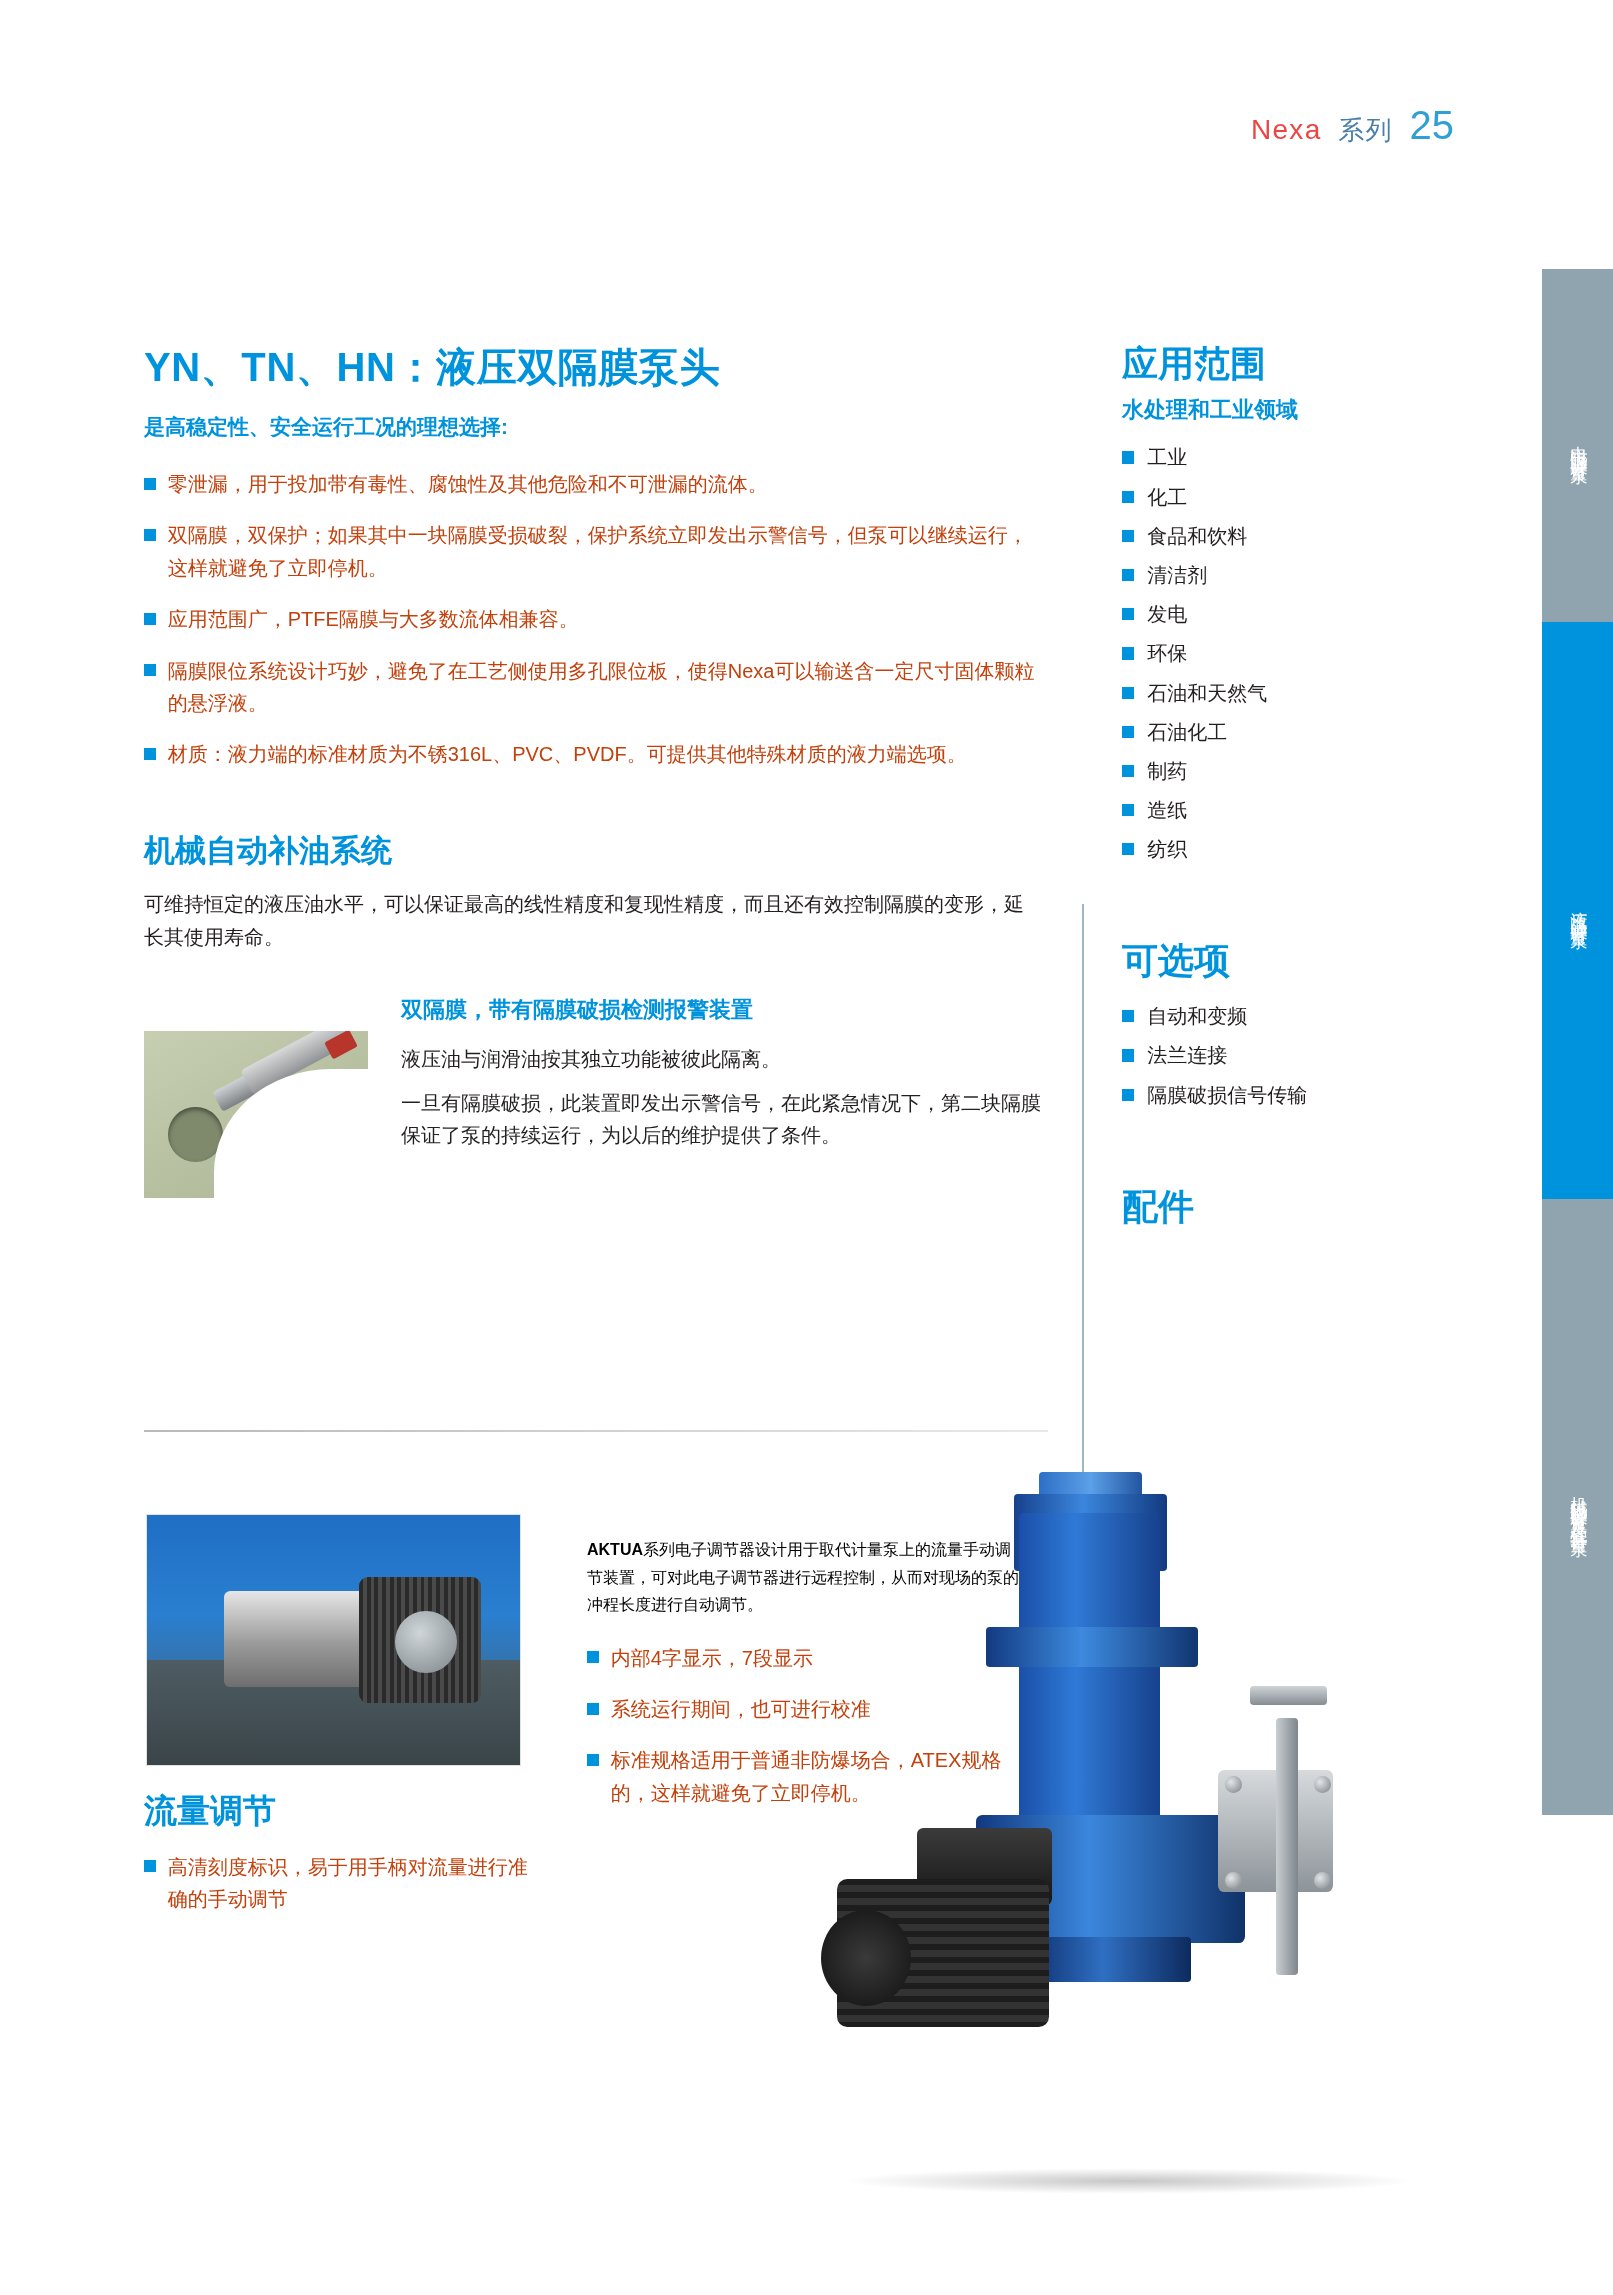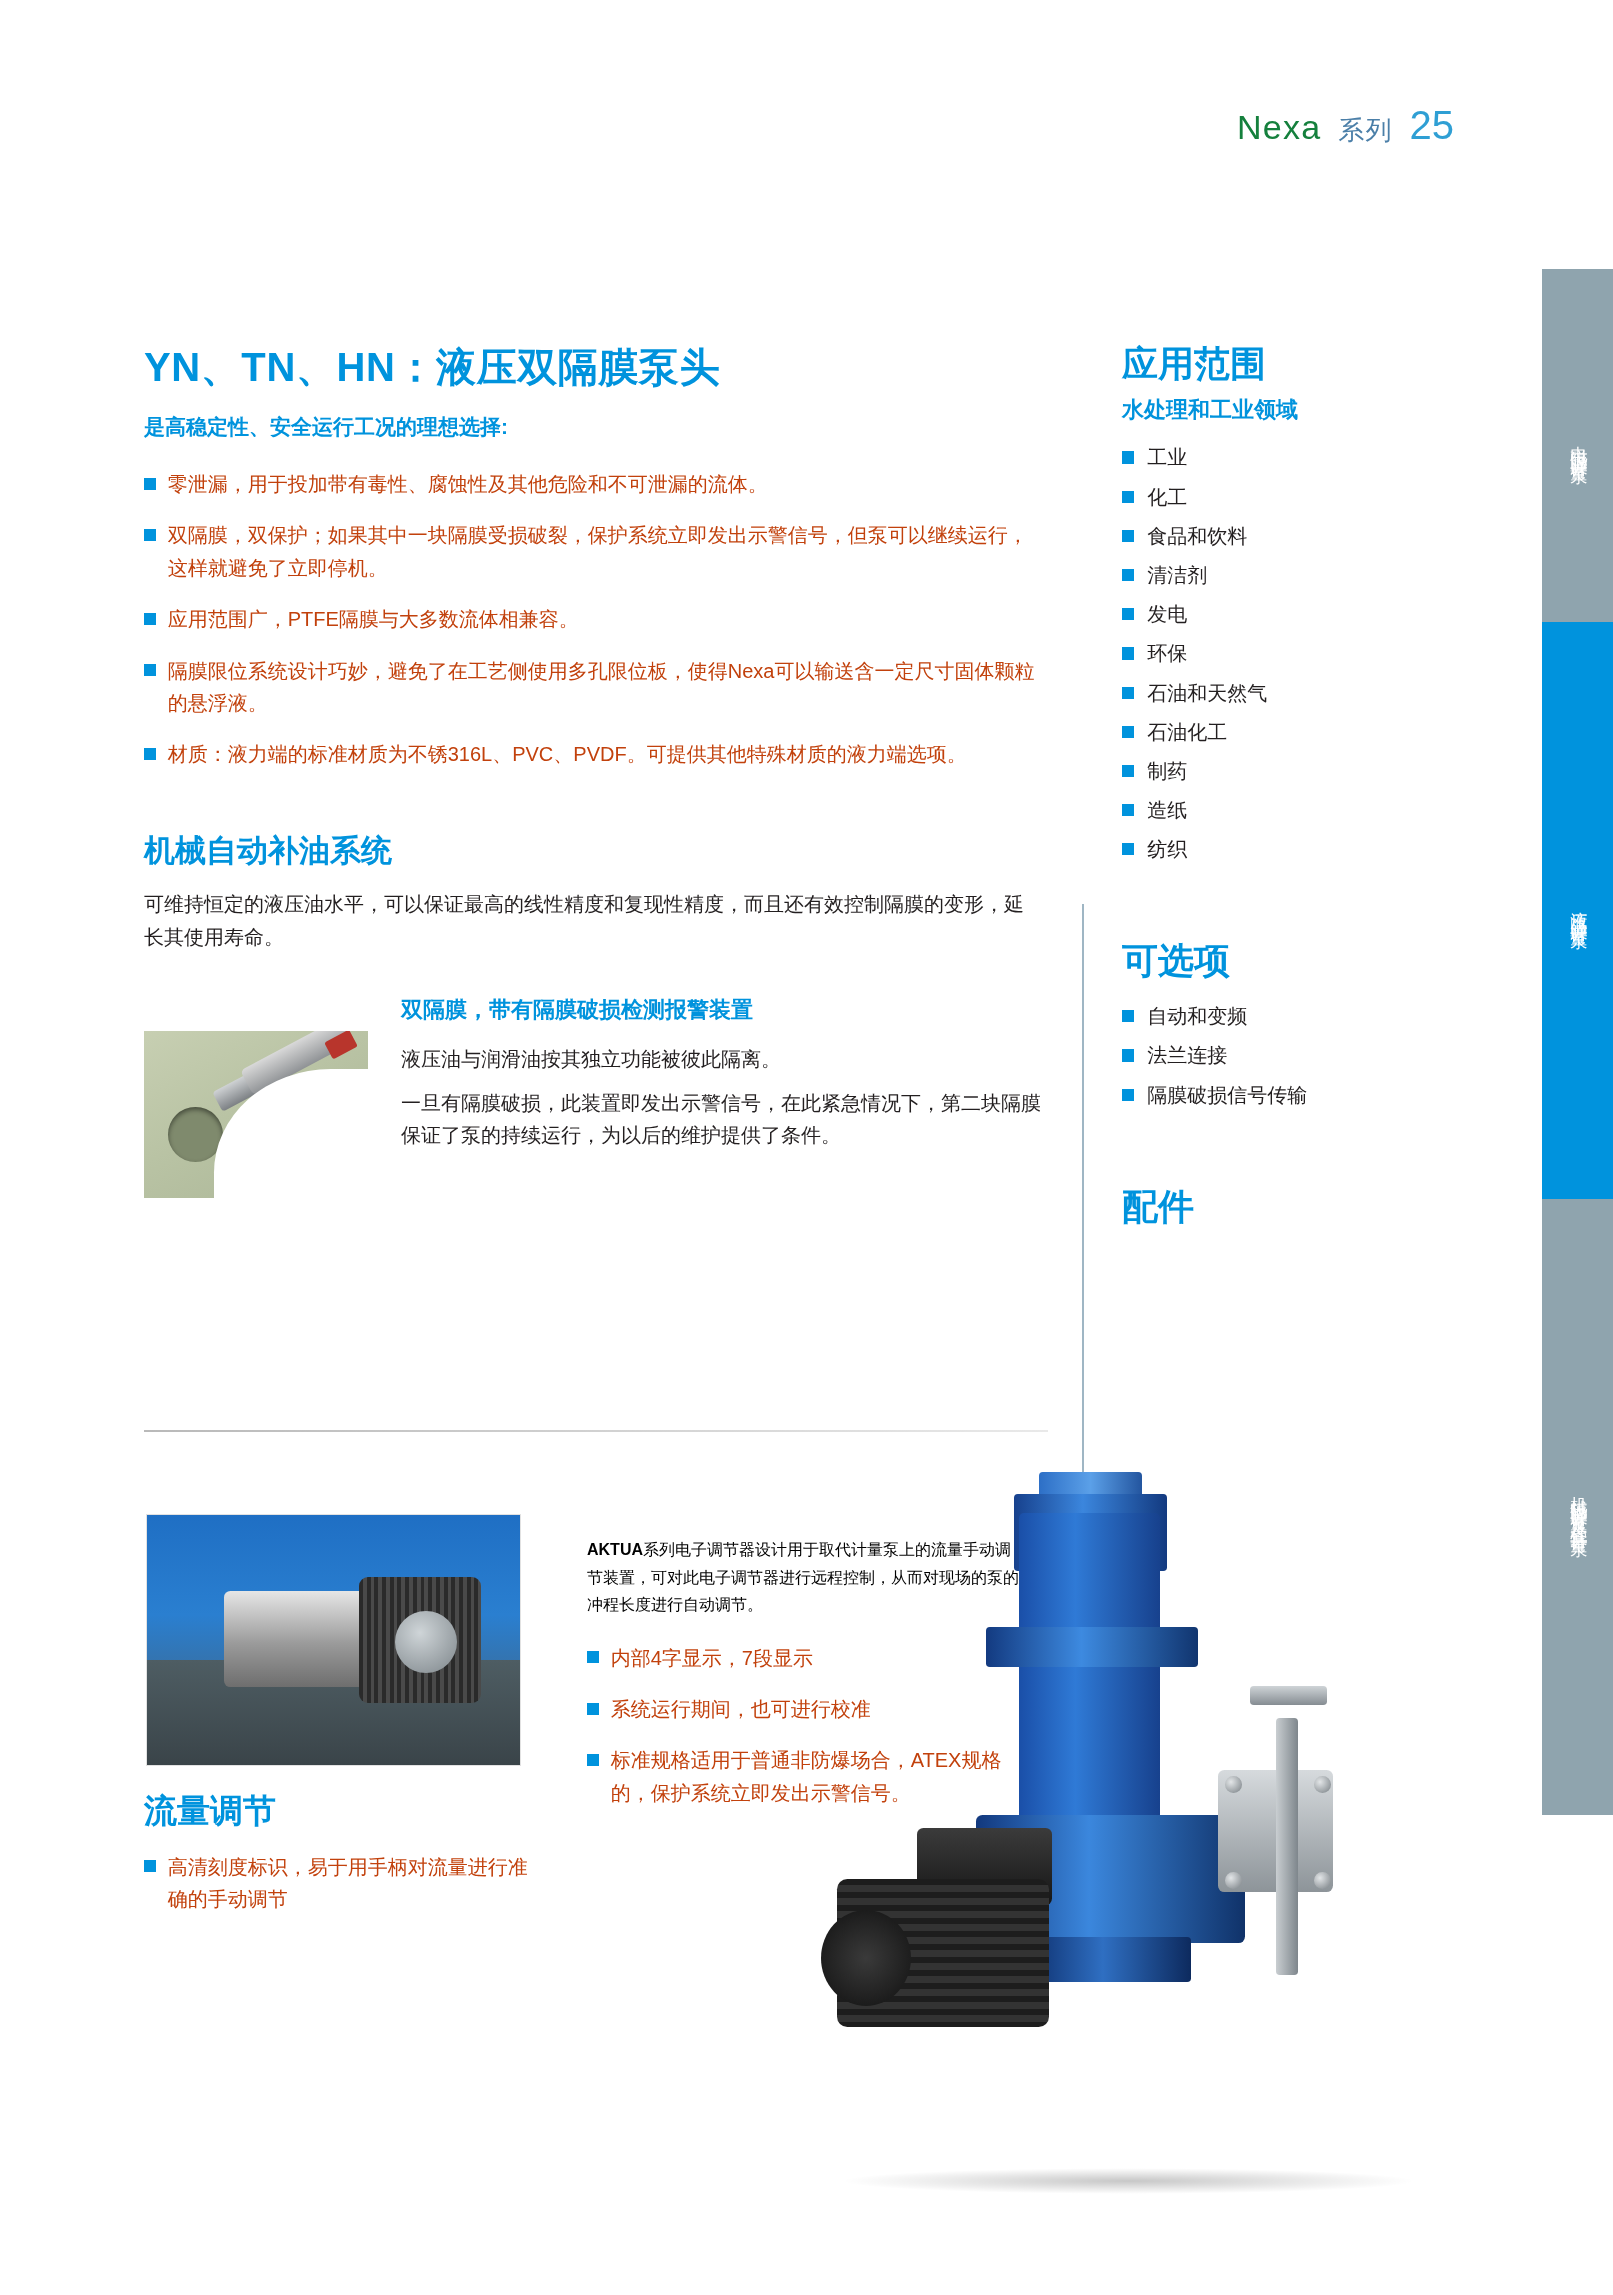--- a/index.html
+++ b/index.html
@@ -22,23 +22,23 @@
   
   .header {
     position: absolute;
     top: 103px;
     right: 160px;
     display: flex;
     align-items: baseline;
     gap: 16.7px;
   }
   .header .brand {
-    font-size: 34px;
+    font-size: 28px;
     letter-spacing: 1.3px;
-    color: #15803d;
+    color: #ef4444;
   }
   .header .series {
     font-size: 26px;
     color: #4b7fa8;
     letter-spacing: 1.3px;
   }
   .header .pagenum {
     font-size: 40px;
     color: #2f9fd4;
     font-weight: 400;
@@ -580,21 +580,21 @@
     <div class="bullet-row">
       <div class="bsq"></div>
       <div class="bullet-text">内部4字显示，7段显示</div>
     </div>
     <div class="bullet-row">
       <div class="bsq"></div>
       <div class="bullet-text">系统运行期间，也可进行校准</div>
     </div>
     <div class="bullet-row">
       <div class="bsq"></div>
-      <div class="bullet-text">标准规格适用于普通非防爆场合，ATEX规格的，保护系统立即发出示警信号。</div>
+      <div class="bullet-text">标准规格适用于普通非防爆场合，ATEX规格的，这样就避免了立即停机。</div>
     </div>
   </div>
 
   <div class="pump">
     <div class="leadline"></div>
     <div class="cap"></div>
     <div class="topbox"></div>
     <div class="body"></div>
     <div class="flange"></div>
     <div class="base"></div>

